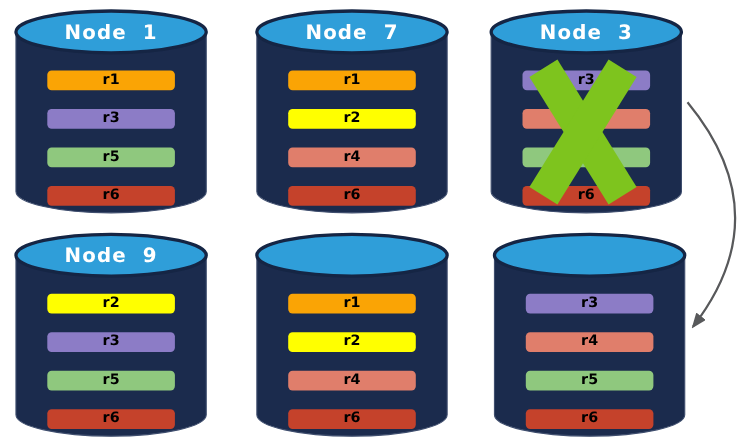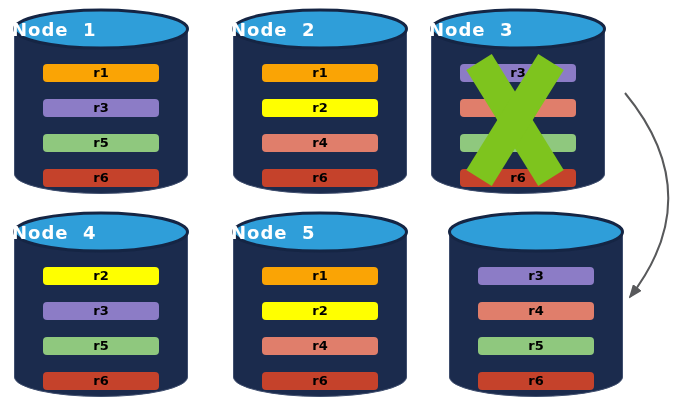--- a/index.html
+++ b/index.html
@@ -7,30 +7,30 @@
     position: relative;
     width: 676px;
     height: 402px;
     background: var(--background, #fff);
     font-family: "DejaVu Sans", "Liberation Sans", sans-serif;
     overflow: hidden;
   }
   .node { position: absolute; width: 178px; height: 188px; }
   .node-1 { left: 12px;  top: 8px; }
   .node-2 { left: 231px; top: 8px; }
-  .node-3 { left: 429px; top: 8px; }
+  .node-3 { left: 444px; top: 8px; }
   .node-4 { left: 12px;  top: 211px; }
   .node-5 { left: 231px; top: 211px; }
   .node-6 { left: 447px; top: 211px; }
   .cyl { position: absolute; left: 0; top: 0; width: 178px; height: 188px; }
   .cyl-body { fill: var(--cylinderBody); stroke: var(--cylinderOutline); stroke-width: 1; }
   .cyl-top  { fill: var(--cylinderTop);  stroke: var(--cylinderTopStroke); stroke-width: 3; }
   .node-title {
     position: absolute; left: 0; right: 0; top: 11px;
-    color: var(--titleColor);
+    text-align: center; color: var(--titleColor);
     font-size: 18px; font-weight: bold; letter-spacing: 1px;
     white-space: pre;
   }
   .records { position: absolute; left: 31px; top: 56px; width: 116px; }
   .record {
     height: 18px; margin-bottom: 17px; border-radius: 4px;
     text-align: center; font-size: 13px; font-weight: bold;
     line-height: 18px; color: var(--recordText);
   }
   .failure-x { position: absolute; left: 34px; top: 42px; width: 104px; height: 140px; }
@@ -62,21 +62,21 @@
       <div class="record" style="background-color: rgb(140, 124, 198);">r3</div>
       <div class="record" style="background-color: rgb(143, 200, 126);">r5</div>
       <div class="record" style="background-color: rgb(197, 66, 43);">r6</div>
     </div>
   </div>
 
   <div class="node node-2">
     <svg class="cyl" viewBox="0 0 178 188">
         <use href="#cylinder"></use>
       </svg>
-    <div class="node-title">Node  2</div>
+    <div class="node-title">Node  7</div>
     <div class="records">
       <div class="record" style="background-color: rgb(250, 164, 5);">r1</div>
       <div class="record" style="background-color: rgb(255, 255, 0);">r2</div>
       <div class="record" style="background-color: rgb(224, 126, 107);">r4</div>
       <div class="record" style="background-color: rgb(197, 66, 43);">r6</div>
     </div>
   </div>
 
   <div class="node node-3">
     <svg class="cyl" viewBox="0 0 178 188">
@@ -92,34 +92,33 @@
     <svg class="failure-x" viewBox="0 0 104 140">
       <line x1="16" y1="12" x2="88" y2="128"></line>
       <line x1="88" y1="12" x2="16" y2="128"></line>
     </svg>
   </div>
 
   <div class="node node-4">
     <svg class="cyl" viewBox="0 0 178 188">
         <use href="#cylinder"></use>
       </svg>
-    <div class="node-title">Node  4</div>
+    <div class="node-title">Node  9</div>
     <div class="records">
       <div class="record" style="background-color: rgb(255, 255, 0);">r2</div>
       <div class="record" style="background-color: rgb(140, 124, 198);">r3</div>
       <div class="record" style="background-color: rgb(143, 200, 126);">r5</div>
       <div class="record" style="background-color: rgb(197, 66, 43);">r6</div>
     </div>
   </div>
 
   <div class="node node-5">
     <svg class="cyl" viewBox="0 0 178 188">
         <use href="#cylinder"></use>
       </svg>
-    <div class="node-title">Node  5</div>
     <div class="records">
       <div class="record" style="background-color: rgb(250, 164, 5);">r1</div>
       <div class="record" style="background-color: rgb(255, 255, 0);">r2</div>
       <div class="record" style="background-color: rgb(224, 126, 107);">r4</div>
       <div class="record" style="background-color: rgb(197, 66, 43);">r6</div>
     </div>
   </div>
 
   <div class="node node-6">
     <svg class="cyl" viewBox="0 0 178 188">

